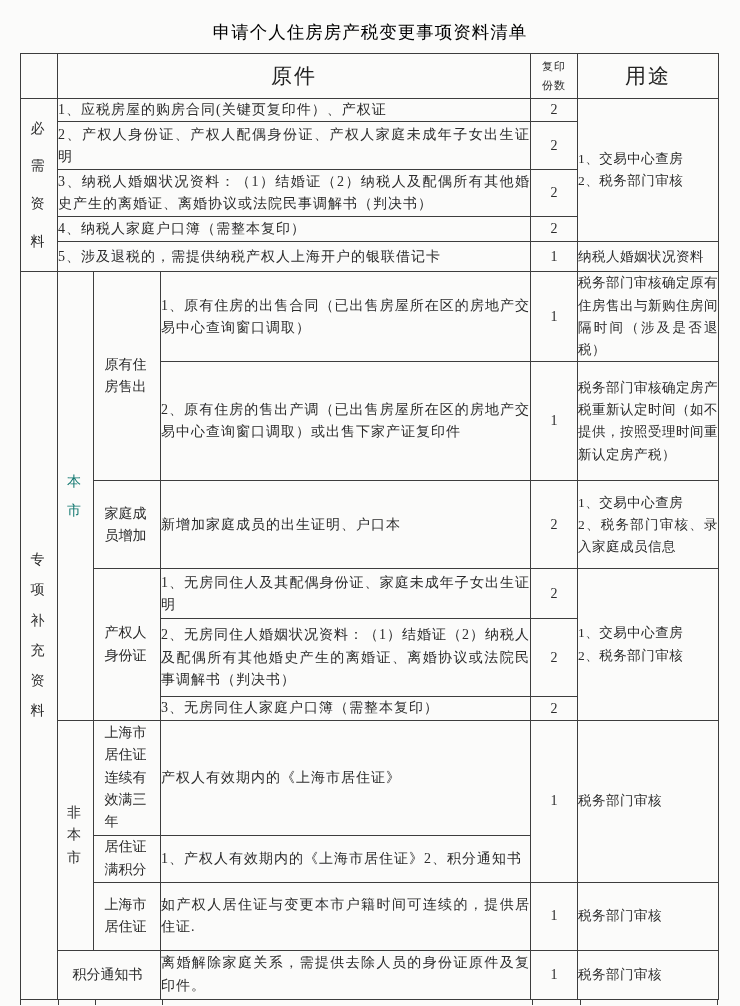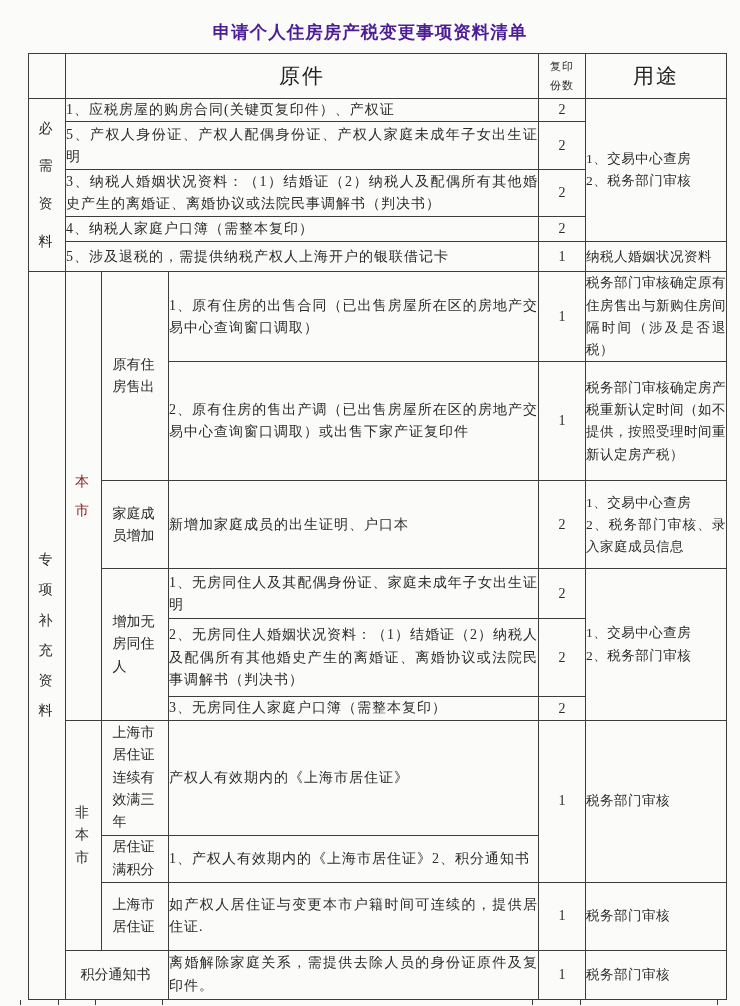--- a/index.html
+++ b/index.html
@@ -4,24 +4,24 @@
 <style>
   html,body{margin:0;padding:0;}
   body{
     width:740px;height:1006px;overflow:hidden;
     background:#fbfbfa;color:#2b2b2b;
     font-family:"Liberation Serif","DejaVu Serif",serif;
   }
   .page{position:relative;width:740px;height:1006px;}
   .title{
     padding-top:20px;height:33px;text-align:center;
-    font-size:17.5px;font-weight:bold;letter-spacing:1px;color:#4c1d95;
+    font-size:17.5px;font-weight:normal;letter-spacing:1px;color:#000000;
   }
   table.mat{
-    margin-left:28px;border-collapse:collapse;width:698px;table-layout:fixed;
+    margin-left:20px;border-collapse:collapse;width:698px;table-layout:fixed;
   }
   table.mat td{
     border:1.5px solid #3d3d3d;padding:0;vertical-align:middle;
     overflow:hidden;
   }
   .hdr{font-size:21px;text-align:center;letter-spacing:2px;color:#222;}
   .hdr-small{font-size:11px;text-align:center;line-height:1.7;letter-spacing:1px;}
   .txt{
     font-size:14px;letter-spacing:1px;line-height:1.6;
     padding:2px 8px;text-align:justify;
@@ -34,21 +34,21 @@
   .just{text-align:justify;}
   .pre{white-space:pre-line;}
   .vlabel{
     width:1.2em;margin:0 auto;word-break:break-all;
     font-size:14px;text-align:left;color:#2b2b2b;
   }
   .vl-req{line-height:2.7;}
   .vl-spec{line-height:2.15;}
   .vl-local{line-height:2.1;}
   .vl-nonlocal{line-height:1.6;}
-  .red{color:#7f1d1d;}
+  .red{color:#0f766e;}
   .sublabel{
     width:3.2em;margin:0 auto;word-break:break-all;
     font-size:14px;line-height:1.6;
   }
   .sublabel-wide{width:5.2em;}
   .cutoff{
     display:flex;width:698px;margin-left:20px;height:5px;
   }
   .cutoff span{
     display:block;height:5px;border-right:1.5px solid #3d3d3d;
@@ -84,21 +84,21 @@
     <tr style="height:23px">
       <td rowspan="5">
         <div class="vlabel vl-req">必需资料</div>
       </td>
       <td colspan="3" class="txt">1、应税房屋的购房合同(关键页复印件）、产权证</td>
       <td class="num">2</td>
       <td rowspan="4" class="purpose pre">1、交易中心查房
 2、税务部门审核</td>
     </tr>
     <tr style="height:48px">
-      <td colspan="3" class="txt">5、产权人身份证、产权人配偶身份证、产权人家庭未成年子女出生证明</td>
+      <td colspan="3" class="txt">2、产权人身份证、产权人配偶身份证、产权人家庭未成年子女出生证明</td>
       <td class="num">2</td>
     </tr>
     <tr style="height:47px">
       <td colspan="3" class="txt">3、纳税人婚姻状况资料：（1）结婚证（2）纳税人及配偶所有其他婚史产生的离婚证、离婚协议或法院民事调解书（判决书）</td>
       <td class="num">2</td>
     </tr>
     <tr style="height:25px">
       <td colspan="3" class="txt">4、纳税人家庭户口簿（需整本复印）</td>
       <td class="num">2</td>
     </tr>
@@ -131,21 +131,21 @@
       <td>
         <div class="sublabel">家庭成员增加</div>
       </td>
       <td class="txt">新增加家庭成员的出生证明、户口本</td>
       <td class="num">2</td>
       <td class="purpose pre just">1、交易中心查房
 2、税务部门审核、录入家庭成员信息</td>
     </tr>
     <tr style="height:50px">
       <td rowspan="3">
-        <div class="sublabel">增加无房同住人</div>
+        <div class="sublabel">产权人身份证</div>
       </td>
       <td class="txt">1、无房同住人及其配偶身份证、家庭未成年子女出生证明</td>
       <td class="num">2</td>
       <td rowspan="3" class="purpose pre">1、交易中心查房
 2、税务部门审核</td>
     </tr>
     <tr style="height:78px">
       <td class="txt">2、无房同住人婚姻状况资料：（1）结婚证（2）纳税人及配偶所有其他婚史产生的离婚证、离婚协议或法院民事调解书（判决书）</td>
       <td class="num">2</td>
     </tr>

